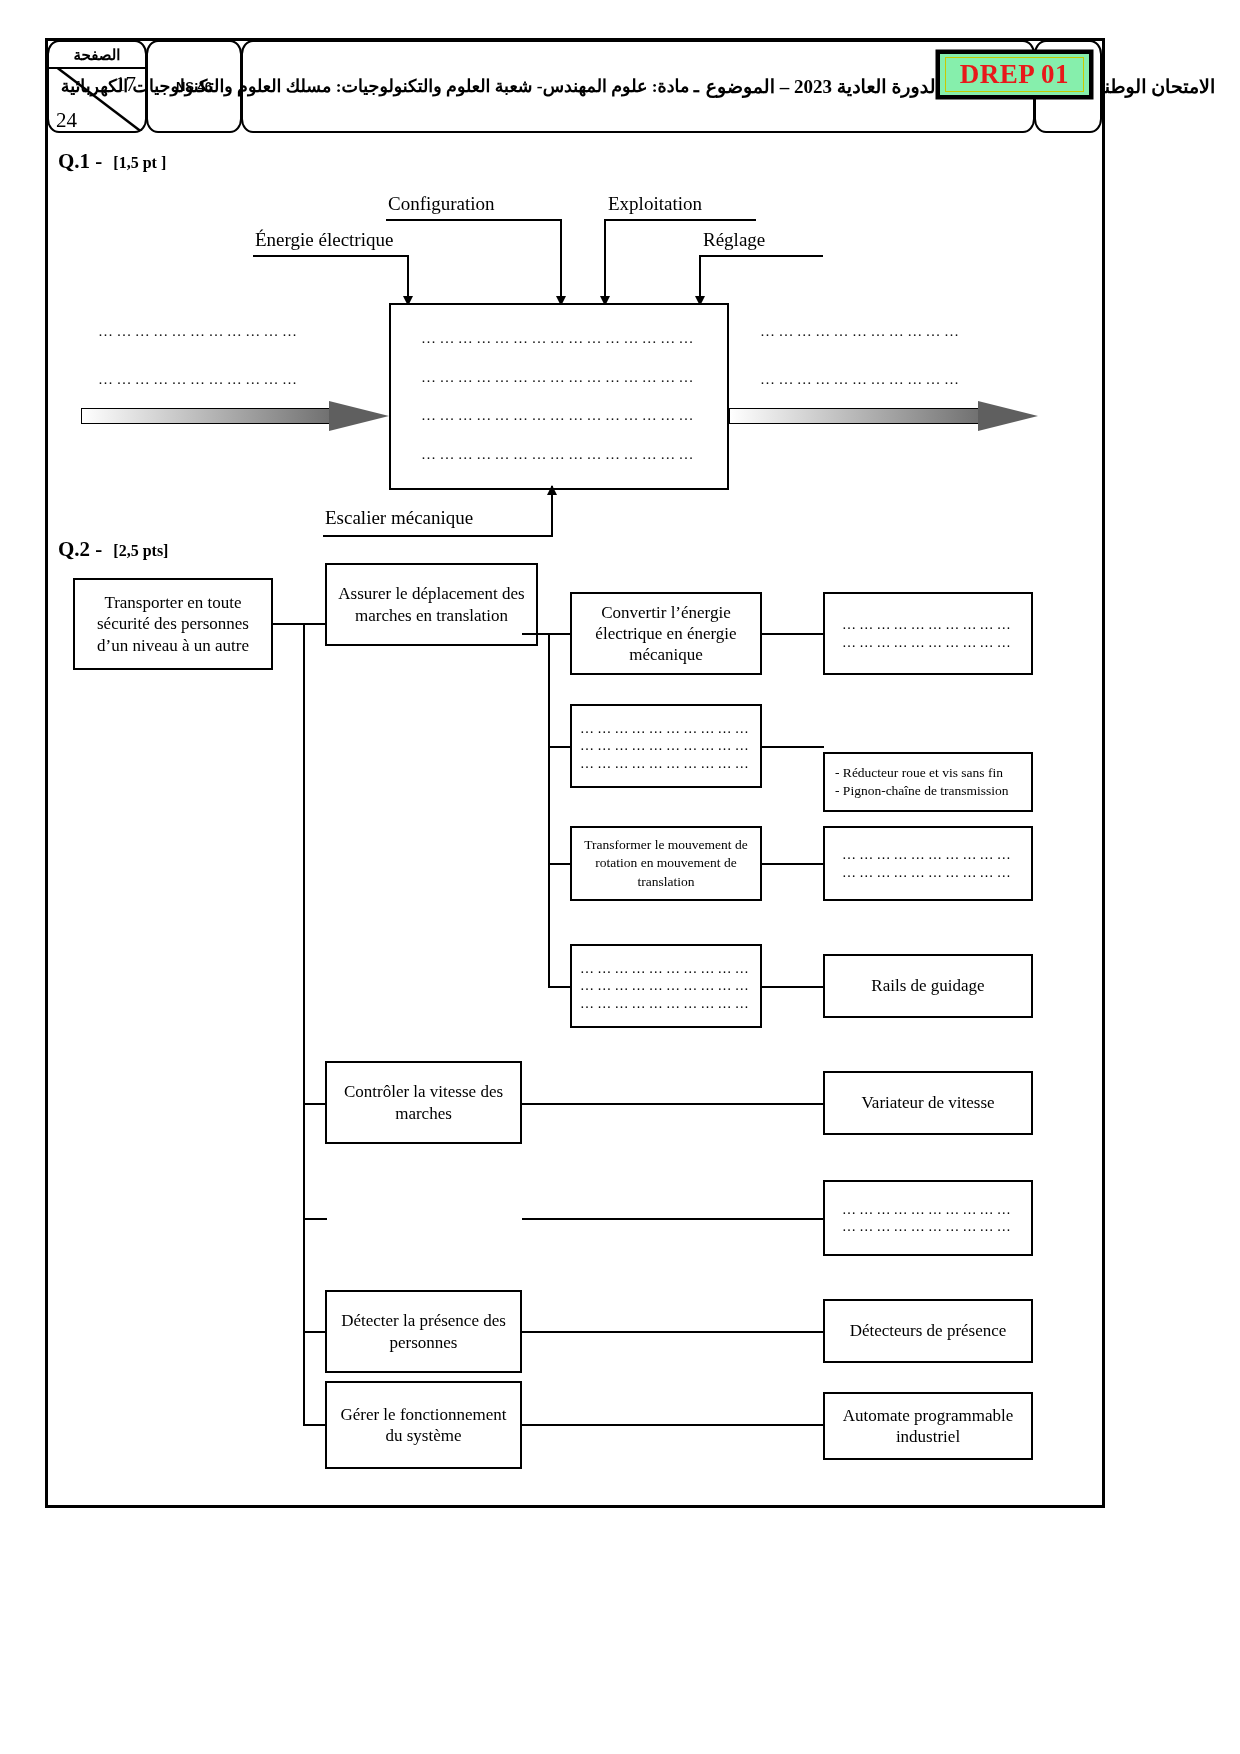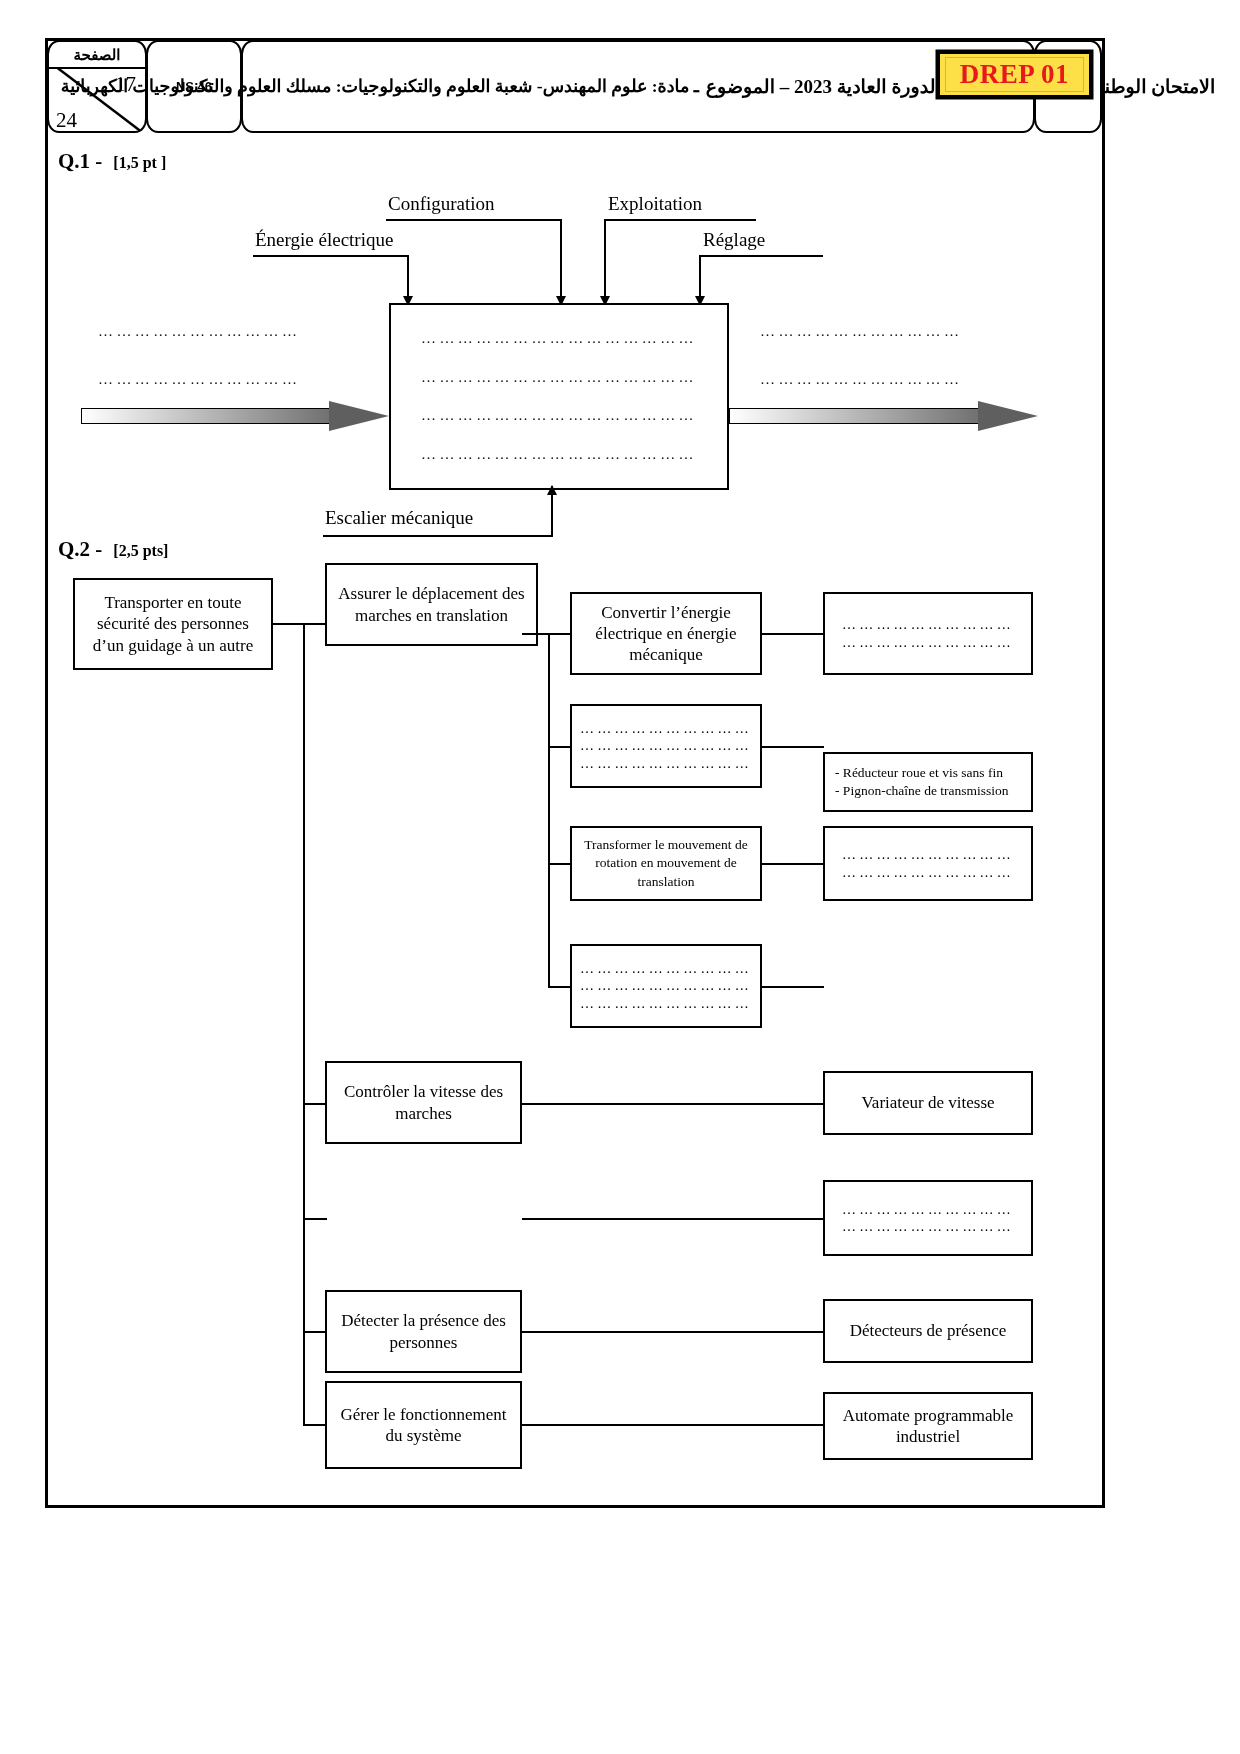--- a/index.html
+++ b/index.html
@@ -62,21 +62,21 @@
   .title-l2{font-weight:bold;font-size:17.5px;font-family:"Liberation Serif",serif;white-space:nowrap;}
 
   
   .qlbl{position:absolute;font-weight:bold;font-family:"Liberation Serif",serif;}
   .qlbl .qn{font-size:21px;}
   .qlbl .qp{font-size:16px;margin-left:11px;}
 
   
   .drep{
     position:absolute;right:10px;top:10px;
-    background:#fde047;border:3px solid #000;
+    background:#86efac;border:3px solid #000;
     padding:3px 5px;box-shadow:0 0 0 1.5px #000;
   }
   .drep-in{
     border:1.5px solid #c9c900;padding:1px 14px;
     color:#e8191a;font-weight:bold;font-size:27px;
     font-family:"Liberation Serif",serif;letter-spacing:.5px;
   }
 
   
   .abs{position:absolute;}
@@ -221,21 +221,21 @@
   <div class="lbl" style="left:277px;top:466px;">Escalier mécanique</div>
   <div class="underlbl" style="left:275px;top:494px;width:230px;"></div>
   <div class="ln vl" style="left:503px;top:452px;height:44px;"></div>
   <div class="uarrow" style="left:503px;top:445px;height:14px;"></div>
 
   <div class="qlbl" style="left:10px;top:496px;">
     <span class="qn">Q.2 -</span><span class="qp">[2,5 pts]</span>
   </div>
 
   <div class="fbox" style="left:25px;top:537px;width:200px;height:92px;">
-    <span>Transporter en toute sécurité des personnes d’un guidage à un autre</span>
+    <span>Transporter en toute sécurité des personnes d’un niveau à un autre</span>
   </div>
 
   <div class="ln hl" style="left:225px;top:582px;width:32px;"></div>
   <div class="ln vl" style="left:255px;top:582px;height:801px;"></div>
 
   <div class="ln hl" style="left:255px;top:582px;width:24px;"></div>
   <div class="fbox" style="left:277px;top:522px;width:213px;height:83px;">
     <span>Assurer le déplacement des marches en translation</span>
   </div>
 
@@ -274,20 +274,23 @@
     <span class="dl">…………………………</span>
   </div>
 
   <div class="ln hl" style="left:500px;top:945px;width:24px;"></div>
   <div class="fbox" style="left:522px;top:903px;width:192px;height:84px;">
     <span class="dl">…………………………</span>
     <span class="dl">…………………………</span>
     <span class="dl">…………………………</span>
   </div>
   <div class="ln hl" style="left:714px;top:945px;width:62px;"></div>
+  <div class="fbox" style="left:775px;top:913px;width:210px;height:64px;">
+    <span>Rails de guidage</span>
+  </div>
 
   <div class="ln hl" style="left:255px;top:1062px;width:24px;"></div>
   <div class="fbox" style="left:277px;top:1020px;width:197px;height:83px;">
     <span>Contrôler la vitesse des marches</span>
   </div>
   <div class="ln hl" style="left:474px;top:1062px;width:303px;"></div>
   <div class="fbox" style="left:775px;top:1030px;width:210px;height:64px;">
     <span>Variateur de vitesse</span>
   </div>
 

